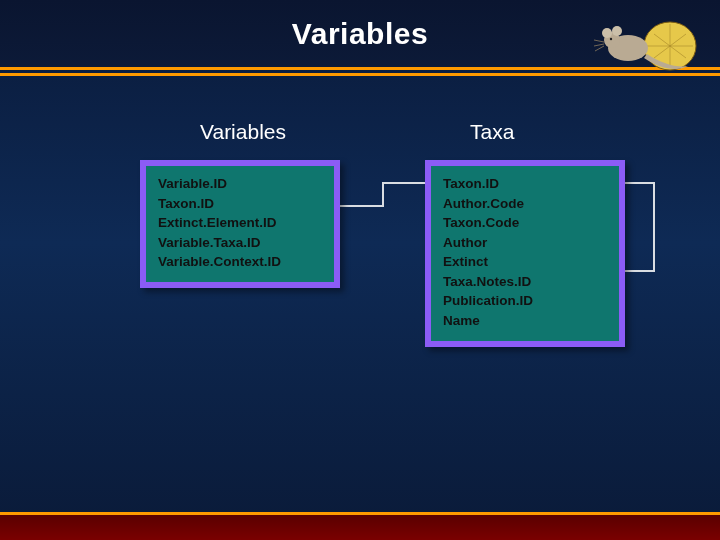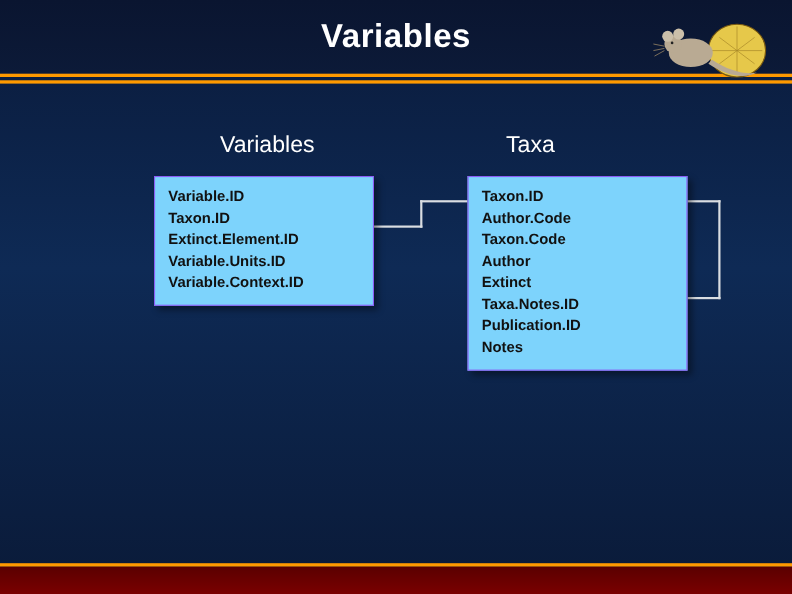--- a/index.html
+++ b/index.html
@@ -46,25 +46,25 @@
     padding-top: 38px;
   }
   .col-title {
     position: absolute;
     color: #fff;
     font-size: 21px;
     font-weight: 500;
     top: 50px;
   }
   #col1title { left: 200px; }
-  #col2title { left: 460px; }
+  #col2title { left: 470px; }
   .box {
     position: absolute;
-    background: #7dd3fc;
-    border: 1px solid #8b5cf6;
+    background: #0f766e;
+    border: 6px solid #8b5cf6;
     padding: 8px 12px 10px 12px;
     box-shadow: 4px 4px 6px rgba(0,0,0,0.4);
   }
   #box1 { left: 140px; top: 90px; width: 200px; }
   #box2 { left: 425px; top: 90px; width: 200px; }
   .field {
     font-size: 13.5px;
     font-weight: bold;
     color: #111;
     line-height: 1.45;
@@ -131,30 +131,30 @@
   <div class="conn" id="c2"></div>
   <div class="conn" id="c3"></div>
   <div class="conn" id="c4"></div>
   <div class="conn" id="c5"></div>
   <div class="conn" id="c6"></div>
 
   <div id="box1" class="box">
     <div class="field">Variable.ID</div>
     <div class="field">Taxon.ID</div>
     <div class="field">Extinct.Element.ID</div>
-    <div class="field">Variable.Units.ID</div>
+    <div class="field">Variable.Taxa.ID</div>
     <div class="field">Variable.Context.ID</div>
   </div>
 
   <div id="box2" class="box">
     <div class="field">Taxon.ID</div>
     <div class="field">Author.Code</div>
     <div class="field">Taxon.Code</div>
     <div class="field">Author</div>
     <div class="field">Extinct</div>
     <div class="field">Taxa.Notes.ID</div>
     <div class="field">Publication.ID</div>
-    <div class="field">Notes</div>
+    <div class="field">Name</div>
   </div>
 
 </div>
 
 <div class="footer"></div>
 
 </body></html>

